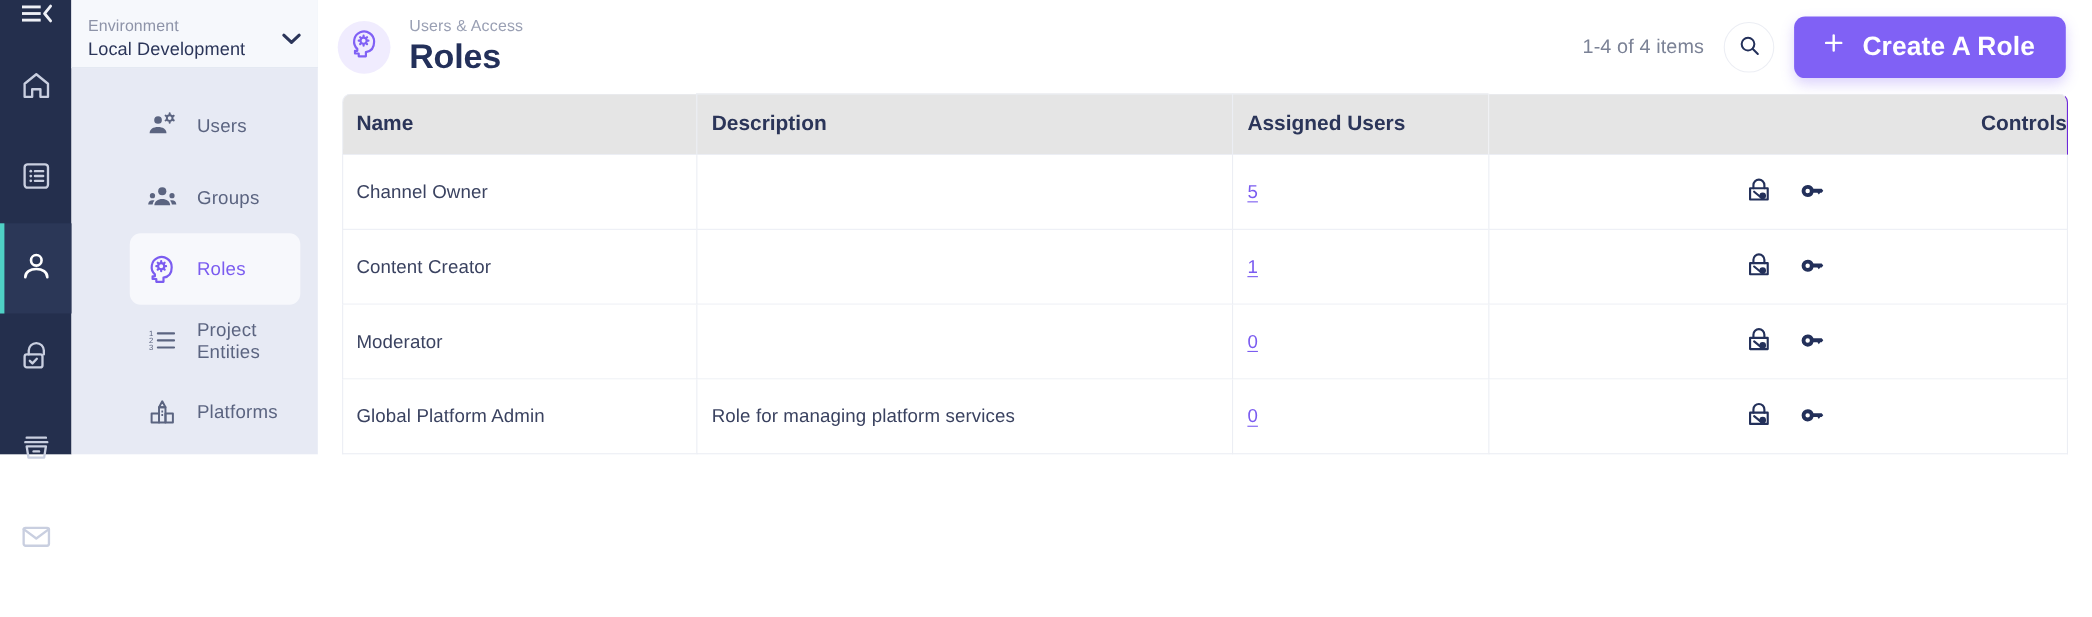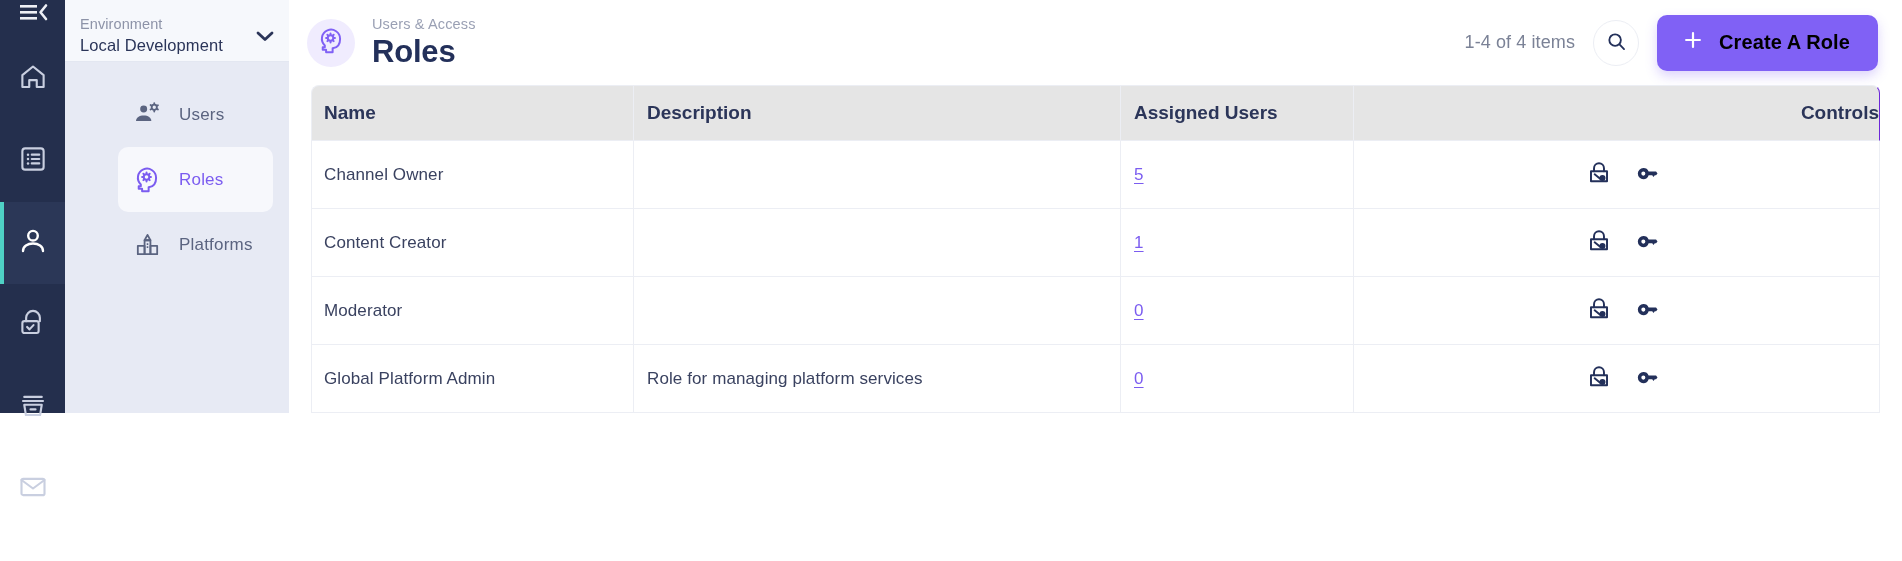--- a/index.html
+++ b/index.html
@@ -85,24 +85,24 @@
   .header-right { margin-left: auto; display: flex; align-items: center; gap: 18px; }
   .count { font-size: 18px; color: #7b8296; letter-spacing: .1px; }
   .search-btn {
     width: 46px; height: 46px; border-radius: 50%;
     border: 1px solid #eceef4; background: #fff;
     display: flex; align-items: center; justify-content: center;
     cursor: pointer;
   }
   .create-btn {
     height: 56px; border-radius: 10px; border: none;
-    background: #8061f5; color: #000000;
+    background: #8061f5; color: #ffffff;
     display: flex; align-items: center; gap: 15px;
     padding: 0 28px 0 25px;
-    font-size: 20px; font-weight: 700; letter-spacing: .1px;
+    font-size: 24px; font-weight: 700; letter-spacing: .1px;
     font-family: "Liberation Sans", sans-serif;
     cursor: pointer;
     box-shadow: 0 5px 12px rgba(128,97,245,.28);
   }
 
   
   .table-wrap { padding: 0 22px 0 22px; flex: 1; min-height: 0; }
   table { width: 100%; border-collapse: separate; border-spacing: 0; table-layout: fixed; }
   table thead th {
     font-size: 19px; color: #2b3559; font-weight: 700;
@@ -234,32 +234,56 @@
           <svg width="27" height="27" viewBox="0 0 24 24" fill="none" stroke="#5b6480" stroke-width="1.6" stroke-linecap="round" stroke-linejoin="round">
             <circle cx="8.6" cy="7.2" r="3.1" fill="#5b6480" stroke="none"></circle>
             <path d="M1.8 17.8c0-3.2 3-4.9 6.8-4.9s6.8 1.7 6.8 4.9" fill="#5b6480" stroke="none"></path>
             <circle cx="18" cy="5.6" r="2.3"></circle>
             <path d="M18 1.8v1.1M18 8.3v1.1M21.3 3.7l-.9.6M15.6 7l-.9.6M21.3 7.5l-.9-.6M15.6 4.2l-.9-.6"></path>
           </svg>
         </span>
         <span class="subnav-label">Users</span>
       </div>
 
+      <div class="subnav-item">
+        <span class="subnav-ico">
+          <svg width="27" height="27" viewBox="0 0 24 24" fill="#5b6480">
+            <circle cx="12" cy="7" r="3.3"></circle>
+            <path d="M5.6 18.4c0-3.4 3-5.2 6.4-5.2s6.4 1.8 6.4 5.2z"></path>
+            <circle cx="4.1" cy="10.6" r="2.1"></circle>
+            <path d="M0.6 17.6c0-2.2 1.7-3.4 3.5-3.4 .6 0 1.1.1 1.6.3-.9 1-1.4 2.1-1.5 3.1z"></path>
+            <circle cx="19.9" cy="10.6" r="2.1"></circle>
+            <path d="M23.4 17.6c0-2.2-1.7-3.4-3.5-3.4-.6 0-1.1.1-1.6.3 .9 1 1.4 2.1 1.5 3.1z"></path>
+          </svg>
+        </span>
+        <span class="subnav-label">Groups</span>
+      </div>
 
       <div class="subnav-item active">
         <span class="subnav-ico">
           <svg width="28" height="28" viewBox="0 0 24 24" fill="none" stroke="#7b5cf0" stroke-width="1.7" stroke-linecap="round" stroke-linejoin="round">
             <path d="M19.8 10.2a7.8 7.8 0 1 0-13.1 5.6v1.5H4.9v2.1h2.9v2.2h5.6v-3.3c3.6-.5 6.4-3.2 6.4-8.1z"></path>
             <circle cx="11.6" cy="9.4" r="2.4"></circle>
             <path d="M11.6 5.5v1M11.6 12.3v1M15.4 9.4h-1M8.8 9.4h-1M14.3 6.7l-.7.7M9.6 11.4l-.7.7M14.3 12.1l-.7-.7M9.6 7.4l-.7-.7"></path>
           </svg>
         </span>
         <span class="subnav-label">Roles</span>
       </div>
 
+      <div class="subnav-item">
+        <span class="subnav-ico">
+          <svg width="27" height="27" viewBox="0 0 24 24" fill="none" stroke="#5b6480" stroke-width="1.8" stroke-linecap="round">
+            <path d="M8.5 6.3h13M8.5 12h13M8.5 17.7h13"></path>
+            <text x="1.2" y="8" font-size="6.2" fill="#5b6480" stroke="none" font-family="Liberation Sans, sans-serif">1</text>
+            <text x="1.2" y="13.8" font-size="6.2" fill="#5b6480" stroke="none" font-family="Liberation Sans, sans-serif">2</text>
+            <text x="1.2" y="19.6" font-size="6.2" fill="#5b6480" stroke="none" font-family="Liberation Sans, sans-serif">3</text>
+          </svg>
+        </span>
+        <span class="subnav-label">Project Entities</span>
+      </div>
 
       <div class="subnav-item">
         <span class="subnav-ico">
           <svg width="27" height="27" viewBox="0 0 24 24" fill="none" stroke="#5b6480" stroke-width="1.6" stroke-linejoin="round">
             <path d="M9.4 8.2h5.2v12.4H9.4z"></path>
             <path d="M12 3.4l2.6 4.8H9.4z"></path>
             <path d="M3.4 13.2h6v7.4h-6zM14.6 13.2h6v7.4h-6z"></path>
             <path d="M11.3 11.6h1.4M11.3 14.4h1.4"></path>
           </svg>
         </span>

